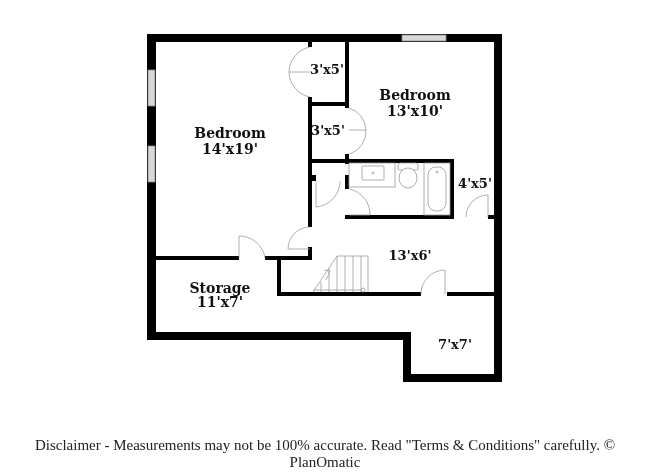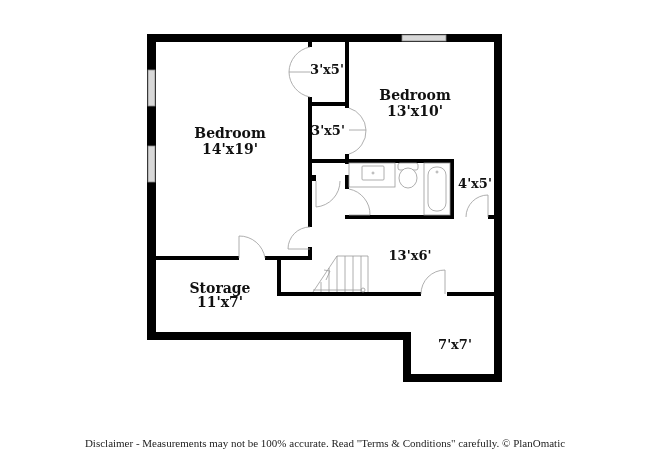--- a/index.html
+++ b/index.html
@@ -2,21 +2,21 @@
 <html><head>
   <meta charset="utf-8">
   <style>
     html, body { margin:0; padding:0; background:#ffffff; }
     body { width:650px; height:473px; position:relative; overflow:hidden; }
     #plan { position:absolute; left:0; top:0; width:650px; height:473px; }
     .room-label { font-family: "DejaVu Serif", "Liberation Serif", serif; font-weight:bold; fill:#111; text-anchor:middle; }
     .dim-label { font-family: "DejaVu Serif", "Liberation Serif", serif; font-weight:bold; fill:#111; text-anchor:middle; }
     .disclaimer {
       position:absolute; left:0; top:437px; width:650px; text-align:center;
-      font-family: "Liberation Serif", "DejaVu Serif", serif; font-size:11px; color:#222;
+      font-family: "Liberation Serif", "DejaVu Serif", serif; font-size:15px; color:#222;
     }
     .wall { fill:#000; }
     .thin { fill:none; stroke:#9a9a9a; stroke-width:0.8; }
     .fix { fill:#fff; stroke:#9a9a9a; stroke-width:0.8; }
     .win { fill:#d8d8d8; stroke:#8a8a8a; stroke-width:0.8; }
   </style>
 </head>
 <body>
 
 <svg id="plan" viewBox="0 0 650 473" xmlns="http://www.w3.org/2000/svg">

